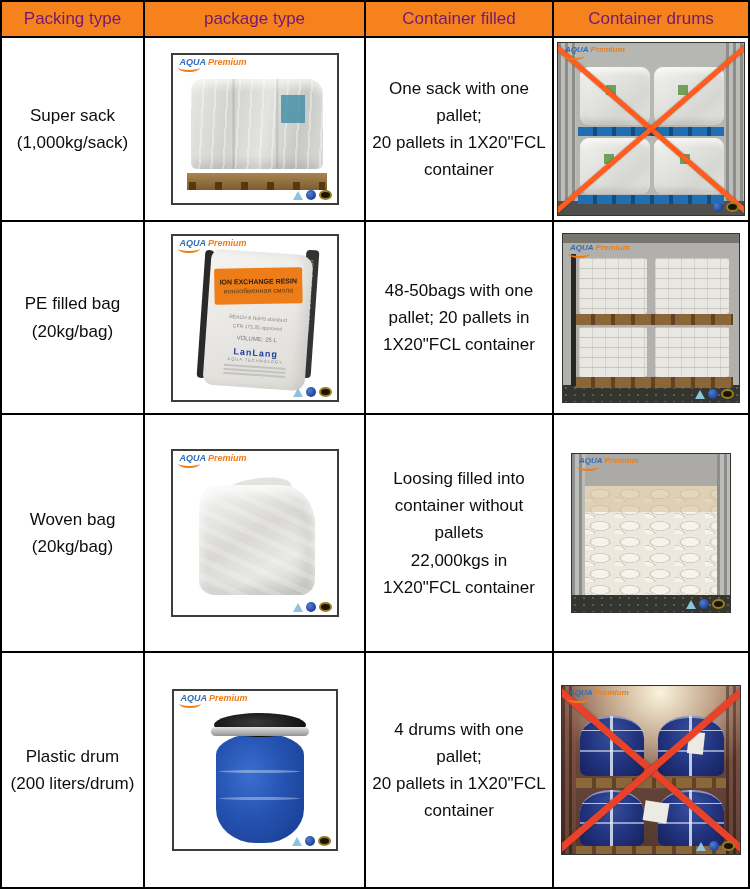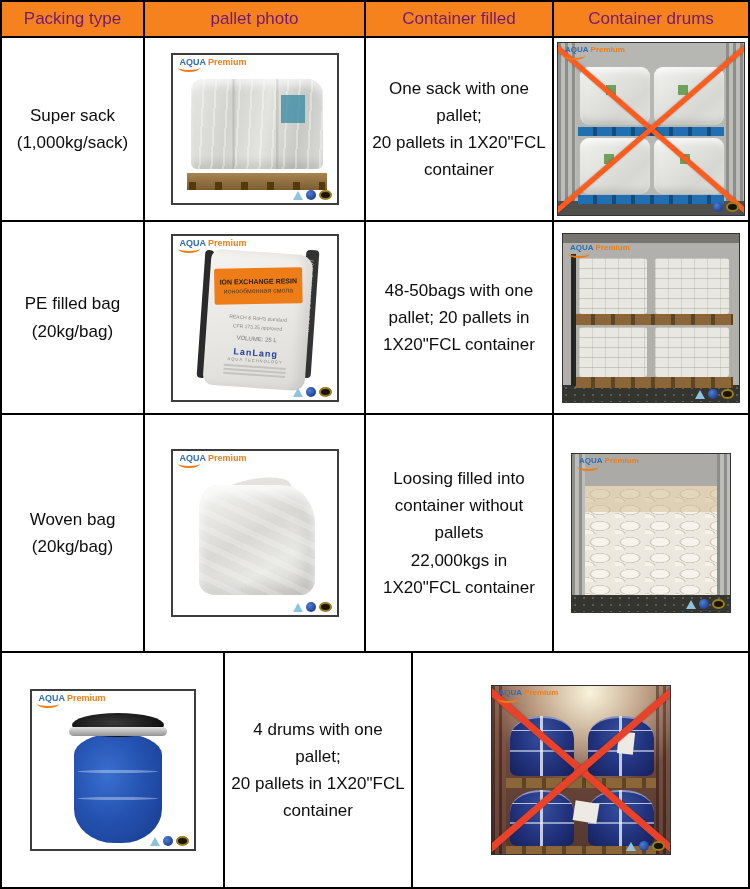--- a/index.html
+++ b/index.html
@@ -46,21 +46,21 @@
   .pframe {
     position: relative; background:#fff;
     border: 2px solid #3d3d3d; overflow:hidden;
   }
   .pf1 { width:168px; height:152px; }
   .pf2 { width:168px; height:168px; }
   .pf3 { width:168px; height:168px; }
   .pf4 { width:166px; height:162px; }
 
   
-  .logo { position:absolute; top:3px; left:7px; z-index:7; font-size:9px; font-weight:bold; line-height:1; white-space:nowrap; }
+  .logo { position:absolute; top:3px; left:7px; z-index:7; font-size:9px; font-weight:bold; font-style:italic; line-height:1; white-space:nowrap; }
   .logo .la { color:#2f6db5; }
   .logo .lp { color:#ee7d17; margin-left:2px; }
   .logo .swoosh { display:block; position:absolute; left:-2px; top:5px; width:22px; height:9px;
     border:0; border-bottom:2px solid #ee7d17; border-radius:50%; }
   .cphoto .logo { font-size:8px; }
 
   
   .certs { position:absolute; bottom:3px; right:5px; z-index:8; display:flex; gap:3px; align-items:flex-end; }
   .ct { display:block; width:0; height:0; border-left:5px solid transparent; border-right:5px solid transparent; border-bottom:9px solid #8fc3dd; }
   .cc { display:block; width:10px; height:10px; border-radius:50%; background:radial-gradient(circle at 35% 35%, #4a7fd4, #14287a); }
@@ -186,21 +186,21 @@
   .strap.s2 { width:260px; transform:translate(-50%,-50%) rotate(-41deg); }
   .cp4 .strap { background:#e8432a; height:7px; }
 </style>
 </head>
 <body>
 
 <div class="table">
 
   <div class="row hdr">
     <div class="cell c1 hcell">Packing type</div>
-    <div class="cell c2 hcell">pallet photo</div>
+    <div class="cell c2 hcell">package type</div>
     <div class="cell c3 hcell">Container filled</div>
     <div class="cell c4 hcell">Container drums</div>
   </div>
 
   <div class="row r1">
     <div class="cell c1 txt-cell">Super sack
 (1,000kg/sack)</div>
     <div class="cell c2 photo-cell">
       <div class="pframe pf1">
         <div class="logo">
@@ -355,20 +355,22 @@
         <div class="certs">
           <i class="ct"></i>
           <i class="cc"></i>
           <i class="co"></i>
         </div>
       </div>
     </div>
   </div>
 
   <div class="row r4">
+    <div class="cell c1 txt-cell">Plastic drum
+(200 liters/drum)</div>
     <div class="cell c2 photo-cell">
       <div class="pframe pf4">
         <div class="logo">
           <span class="la">AQUA</span><span class="lp">Premium</span>
           <i class="swoosh"></i>
         </div>
         <div class="drum-lid"></div>
         <div class="drum-clamp"></div>
         <div class="drum-body">
           <i class="drum-ridge d1"></i>

